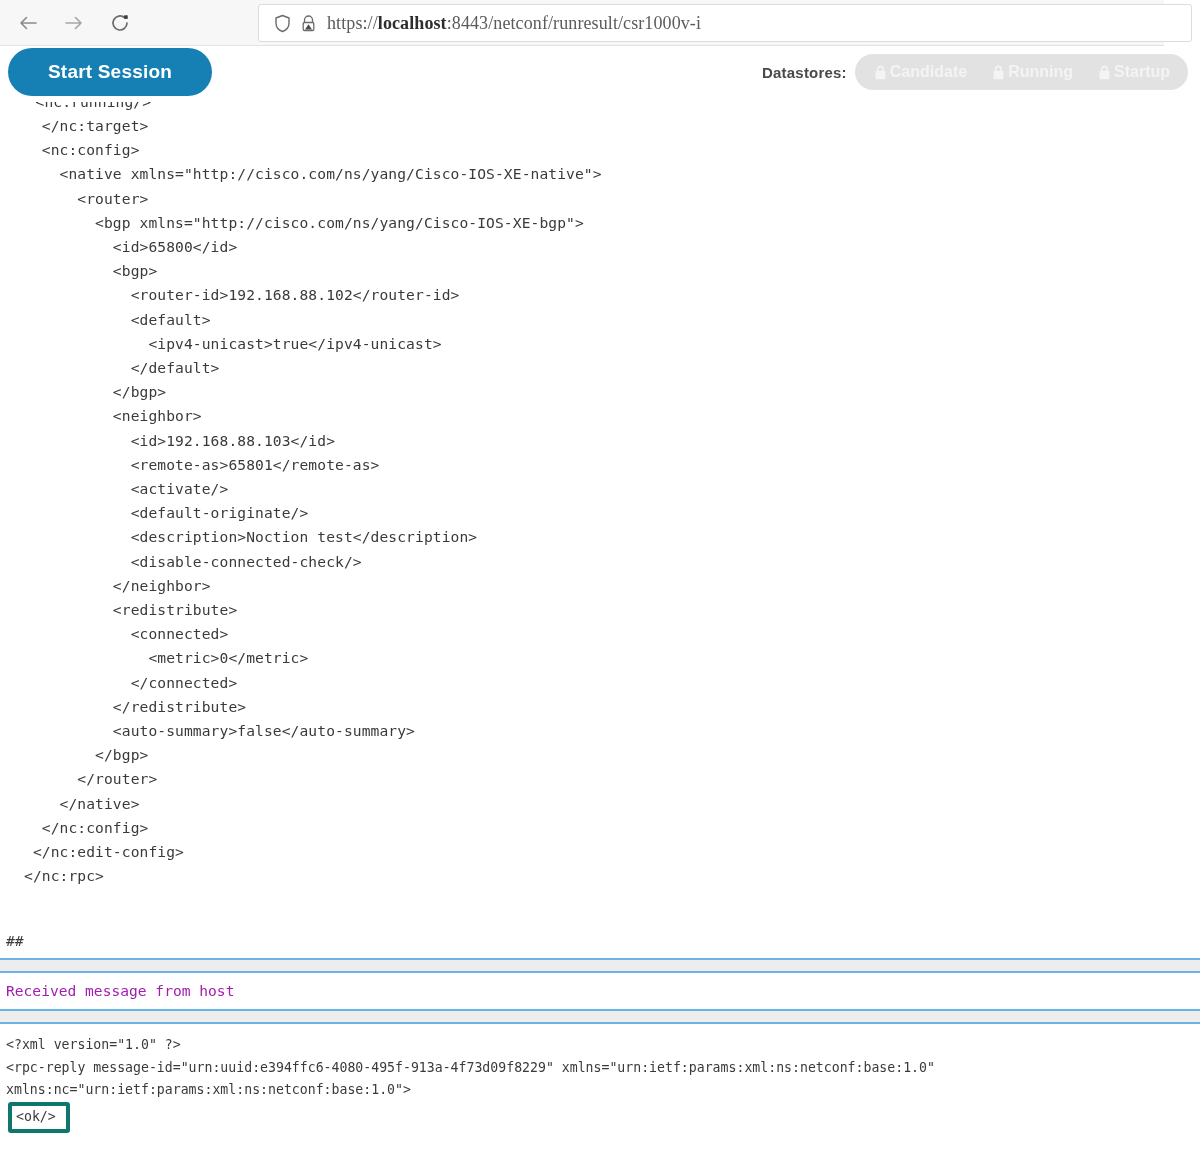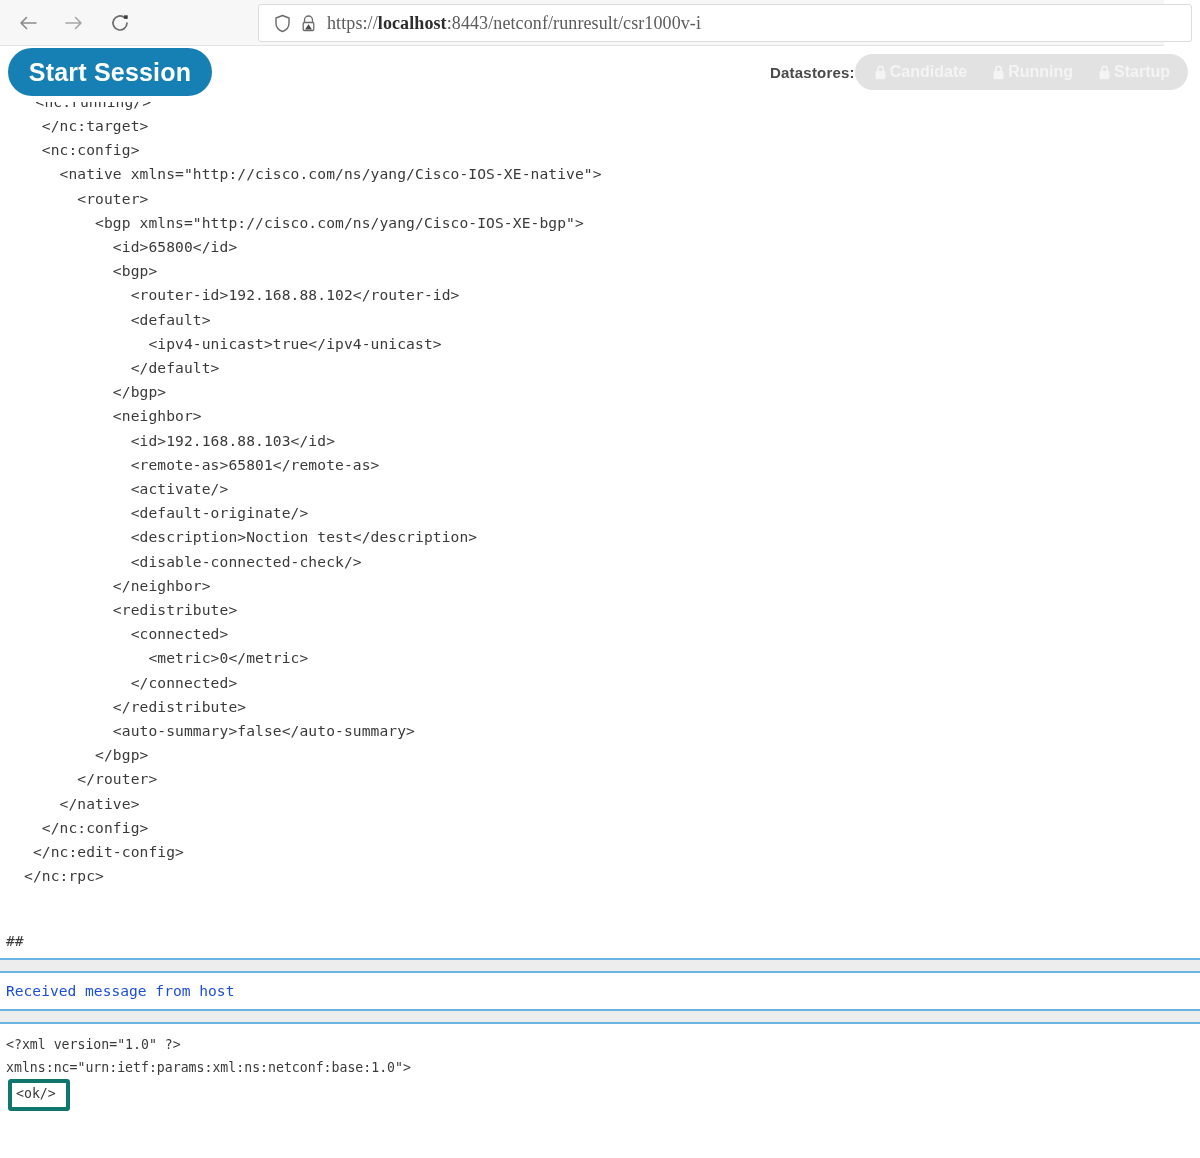--- a/index.html
+++ b/index.html
@@ -75,33 +75,33 @@
     position: absolute;
     left: 8px;
     top: 2px;
     width: 204px;
     height: 48px;
     background: #1680b4;
     color: #ffffff;
     border: none;
     border-radius: 26px;
     font-family: "Liberation Sans", sans-serif;
-    font-size: 25px;
+    font-size: 19px;
     font-weight: bold;
     letter-spacing: 0.2px;
     cursor: pointer;
     text-align: center;
   }
   .datastores-wrap {
     position: absolute;
     right: 12px;
     top: 8px;
     display: flex;
     align-items: center;
-    gap: 0;
+    gap: 8px;
   }
   .datastores-label {
     font-size: 15px;
     color: #4a4a4a;
     font-weight: bold;
     letter-spacing: 0.2px;
   }
   .datastores-pill {
     display: flex;
     align-items: center;
@@ -170,21 +170,21 @@
     background: #ffffff;
   }
   .recv-strip {
     height: 13px;
     background: #ededed;
     border-bottom: 2px solid #6ab4e4;
   }
   .recv-title {
     font-family: "DejaVu Sans Mono", monospace;
     font-size: 14.6px;
-    color: #1d4ed8;
+    color: #a21caf;
     padding: 6px 0 6px 6px;
     line-height: 24px;
   }
   .recv-strip-bottom {
     height: 13px;
     background: #ededed;
     border-top: 2px solid #6ab4e4;
   }
 
   .reply-block {
@@ -337,17 +337,18 @@
   <div class="chunk-marker">##</div>
 
   <div class="recv-panel">
     <div class="recv-strip"></div>
     <div class="recv-title">Received message from host</div>
     <div class="recv-strip-bottom"></div>
   </div>
 
   <div class="reply-block">
     <pre class="reply-code">&lt;?xml version="1.0" ?&gt;</pre>
+    <pre class="reply-code">&lt;rpc-reply message-id="urn:uuid:e394ffc6-4080-495f-913a-4f73d09f8229" xmlns="urn:ietf:params:xml:ns:netconf:base:1.0"</pre>
     <pre class="reply-code">xmlns:nc="urn:ietf:params:xml:ns:netconf:base:1.0"&gt;</pre>
     <pre class="reply-code"><span class="ok-highlight">&lt;ok/&gt;</span></pre>
   </div>
 
 </div>
 
 </body></html>

